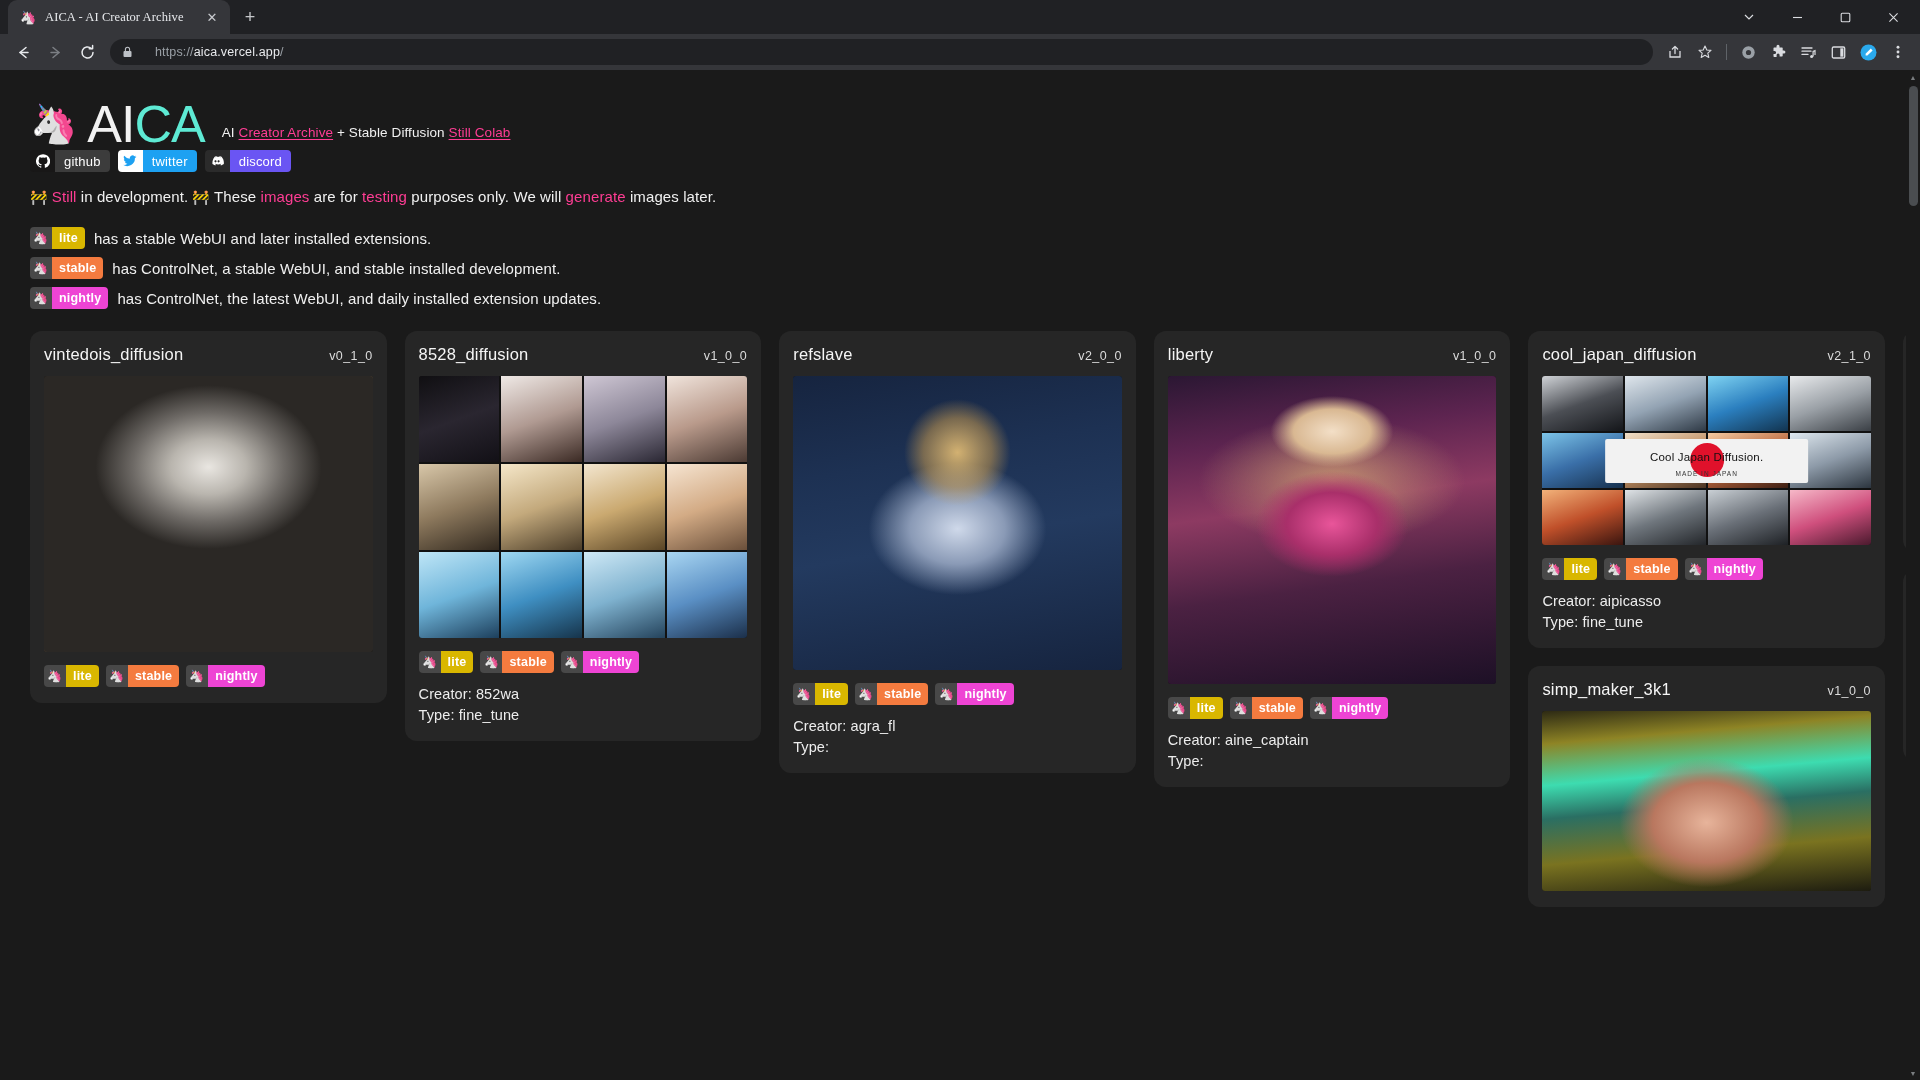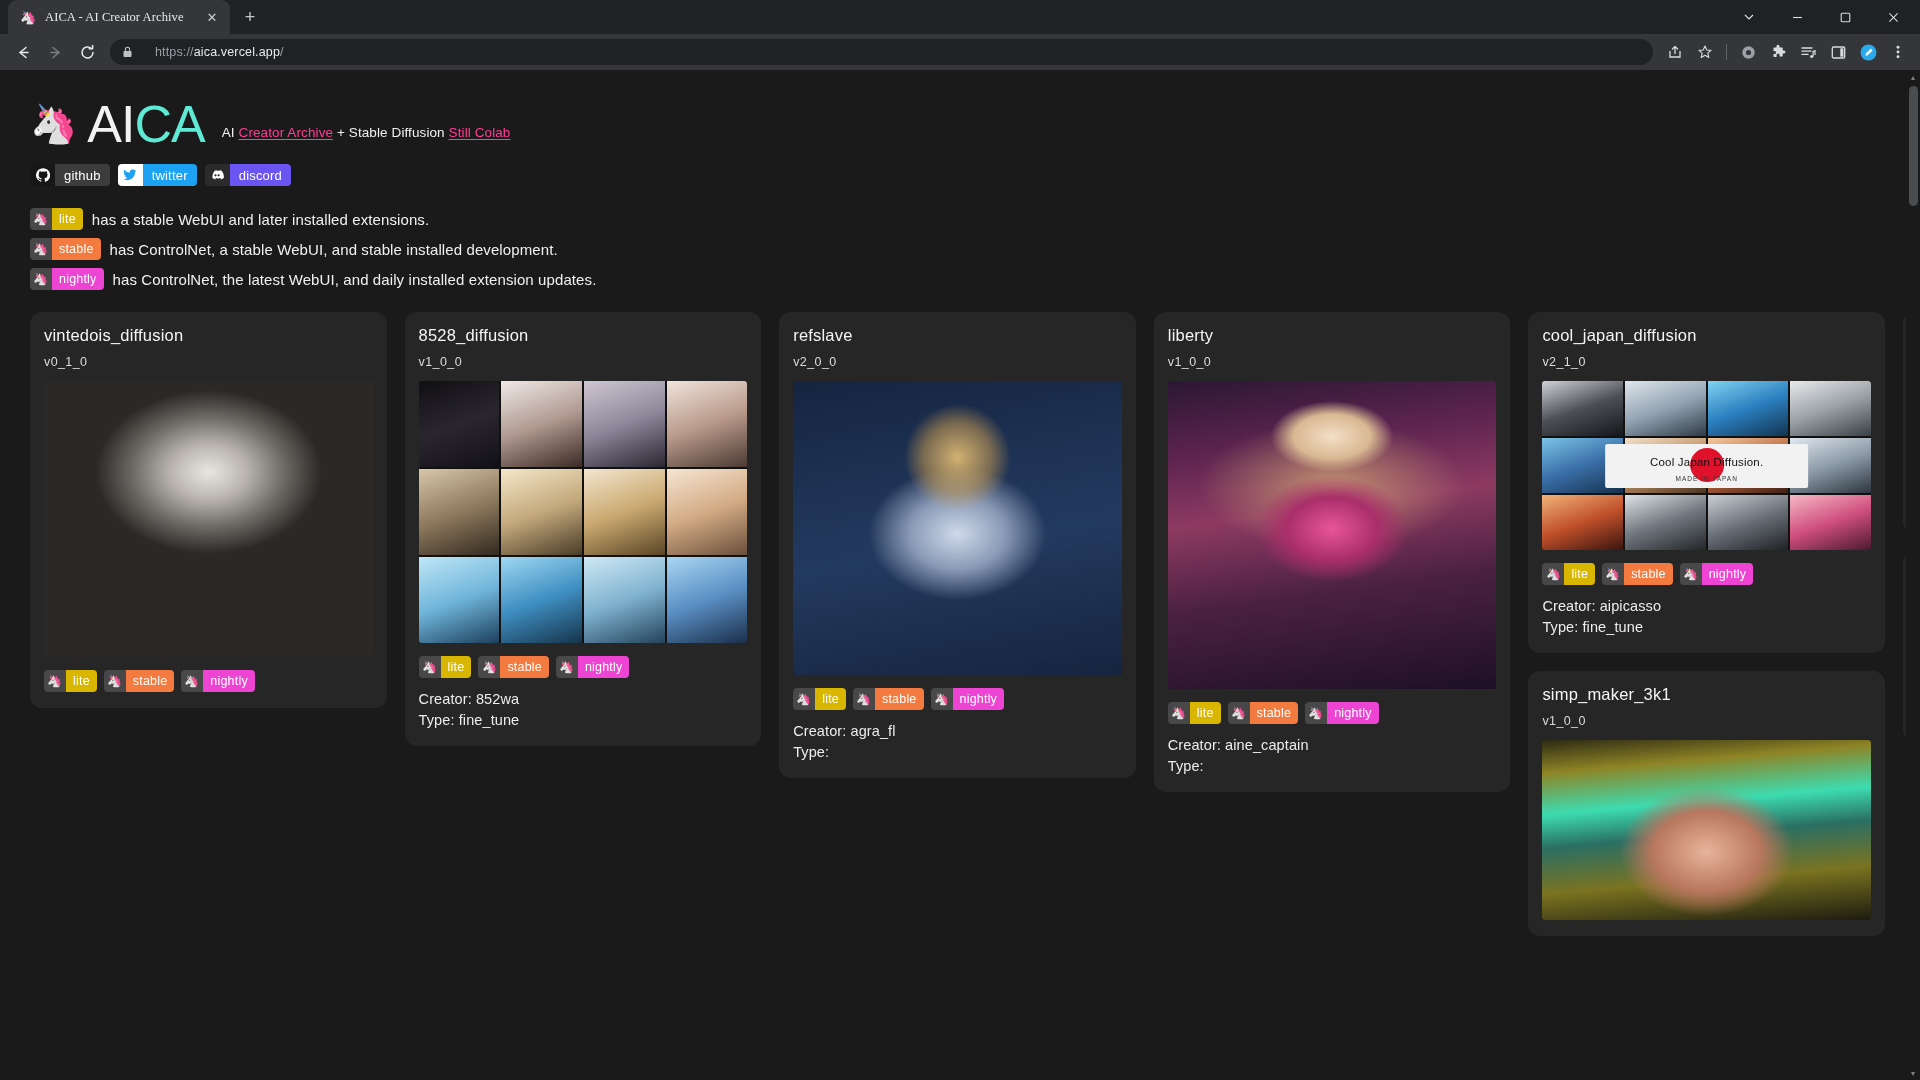--- a/index.html
+++ b/index.html
@@ -69,58 +69,58 @@
   
   .logo-row { display:flex; align-items:center; gap:10px; }
   .logo-uni { font-size:38px; line-height:1; filter: saturate(1.1); }
   .logo-word { font-size: 52px; font-weight: 400; letter-spacing: -1px; line-height:1; }
   .logo-word .ai { color:#f2f2f2; }
   .logo-word .ca { color:#5eead4; }
   .subtitle { font-size: 13.5px; color:#e9e9e9; align-self:flex-end; padding-bottom:10px; margin-left:7px; letter-spacing:.1px; }
   .subtitle .lnk { color:#ff3d94; text-decoration: underline; text-decoration-color:#ff3d94; text-underline-offset:2px; }
   .subtitle .plain { color:#f0f0f0; }
 
-  .badge-row { display:flex; gap:8px; margin-top: 14px; }
+  .badge-row { display:flex; gap:8px; }
   .sbadge { display:flex; height:22px; border-radius:4px; overflow:hidden; font-size:13px; align-items:stretch; }
   .sbadge .ico { width:25px; background:#2b2b2b; display:flex; align-items:center; justify-content:center; }
   .sbadge .txt { padding: 0 9px; display:flex; align-items:center; color:#fff; letter-spacing:.2px; }
   .sb-github .ico { background:#181717; } .sb-github .txt { background:#3c3c3c; }
   .sb-twitter .ico { background:#ffffff; } .sb-twitter .txt { background:#1da1f2; }
   .sb-discord .ico { background:#2b2b2b; } .sb-discord .txt { background:#6a55f3; }
 
   .devnote { margin-top: 16px; font-size: 15px; color:#f0f0f0; letter-spacing:.1px; }
   .devnote .pink { color:#ff3d94; }
   .devnote .emoji { font-size:14px; }
 
   .legend { margin-top: 22px; display:flex; flex-direction:column; gap:8px; }
   .legend-row { display:flex; align-items:center; gap:9px; font-size:15px; color:#f0f0f0; letter-spacing:.1px; }
   .tbadge { display:flex; height:22px; border-radius:4px; overflow:hidden; font-size:12.5px; align-items:stretch; flex:none; }
   .tbadge .ico { width:22px; background:#484848; display:flex; align-items:center; justify-content:center; font-size:12px; }
-  .tbadge .txt { padding: 5px 7px; display:flex; align-items:center; color:#fff; font-weight:400; letter-spacing:.2px; }
+  .tbadge .txt { padding: 5px 7px; display:flex; align-items:center; color:#fff; font-weight:700; letter-spacing:.2px; }
   .t-lite .txt { background:#d9b700; } 
   .t-stable .txt { background:#f47b3f; }
   .t-nightly .txt { background:#ee44d4; }
 
   
   .grid {
     margin-top: 22px;
     column-count: 5;
     column-gap: 18px;
     width: 1855px;
     height: 760px;
   }
   .card {
     break-inside: avoid;
     background:#262626;
     border-radius: 12px;
     padding: 14px 14px 16px 14px;
     margin-bottom: 18px;
     display:inline-block; width:100%;
   }
-  .card-head { display:flex; align-items:baseline; justify-content:space-between; gap:10px; margin-bottom: 12px; flex-direction: column; }
+  .card-head { display:flex; align-items:baseline; justify-content:space-between; gap:10px; margin-bottom: 12px; }
   .card-title { font-size: 16.5px; color:#f5f5f5; letter-spacing:.2px; }
   .card-ver { font-size: 12.5px; color:#dcdcdc; letter-spacing:.4px; flex:none; }
   .thumb { width:100%; border-radius:3px; overflow:hidden; display:block; background:#111; }
   .thumb img, .thumb .art { display:block; width:100%; }
   .card-badges { display:flex; gap:7px; margin-top: 13px; flex-wrap:wrap; }
   .card-meta { margin-top: 11px; font-size: 14.5px; color:#ededed; line-height:1.42; letter-spacing:.1px; }
 
   
   .art { position:relative; }
   .tiles { display:grid; gap:2px; }
@@ -283,20 +283,33 @@
         <span class="sbadge sb-discord">
           <span class="ico">
             <svg width="14" height="14" viewBox="0 0 16 16">
                 <path fill="#fff" d="M13.2 3.2A11 11 0 0 0 10.5 2.4l-.2.4a10 10 0 0 1 2.3 1 7.7 7.7 0 0 0-6.6 0c.7-.4 1.5-.8 2.3-1l-.2-.4a11 11 0 0 0-2.7.8C3.1 6 2.6 8.7 2.8 11.3a11 11 0 0 0 3.3 1.7l.7-1.1a7 7 0 0 1-1.1-.6l.3-.2a7.8 7.8 0 0 0 6.6 0l.3.2a7 7 0 0 1-1.1.6l.7 1.1a11 11 0 0 0 3.3-1.7c.3-3-.5-5.7-2.6-8.1zM6.3 9.7c-.6 0-1.2-.6-1.2-1.3s.5-1.3 1.2-1.3 1.2.6 1.2 1.3-.5 1.3-1.2 1.3zm3.5 0c-.6 0-1.2-.6-1.2-1.3s.5-1.3 1.2-1.3 1.2.6 1.2 1.3-.5 1.3-1.2 1.3z"></path>
               </svg>
           </span>
           <span class="txt">discord</span>
         </span>
       </div>
 
+      <div class="devnote">
+        <span class="emoji">🚧</span>
+        <span class="pink">Still</span>
+        <span>in development.</span>
+        <span class="emoji">🚧</span>
+        <span>These</span>
+        <span class="pink">images</span>
+        <span>are for</span>
+        <span class="pink">testing</span>
+        <span>purposes only. We will</span>
+        <span class="pink">generate</span>
+        <span>images later.</span>
+      </div>
 
       <div class="legend">
         <div class="legend-row">
           <span class="tbadge t-lite">
             <span class="ico">🦄</span>
             <span class="txt">lite</span>
           </span>
           <span>has a stable WebUI and later installed extensions.</span>
         </div>
         <div class="legend-row">

